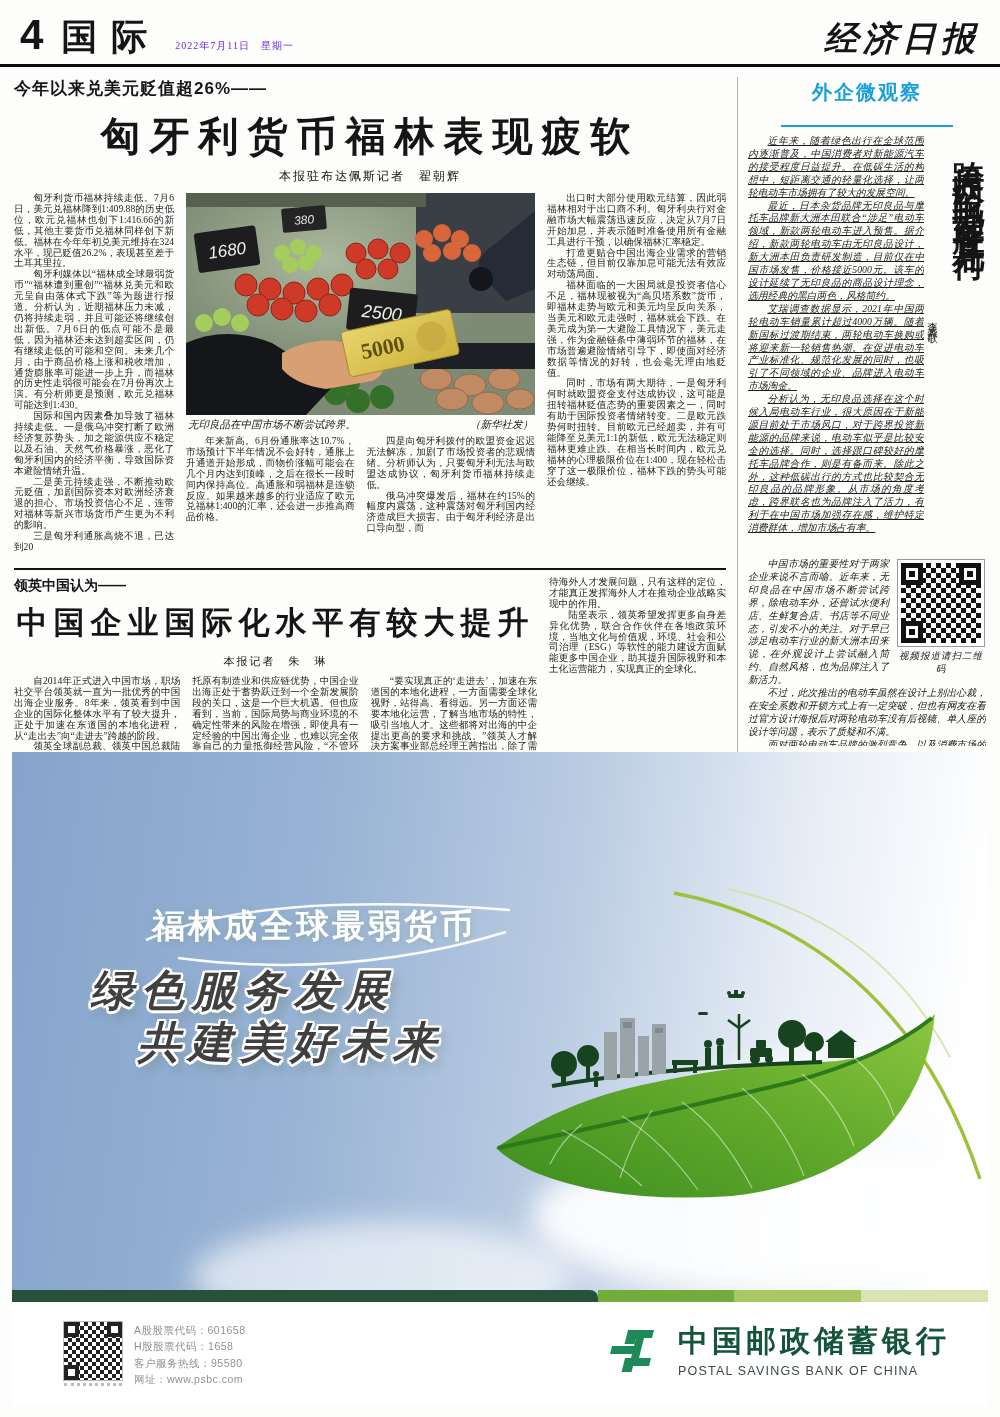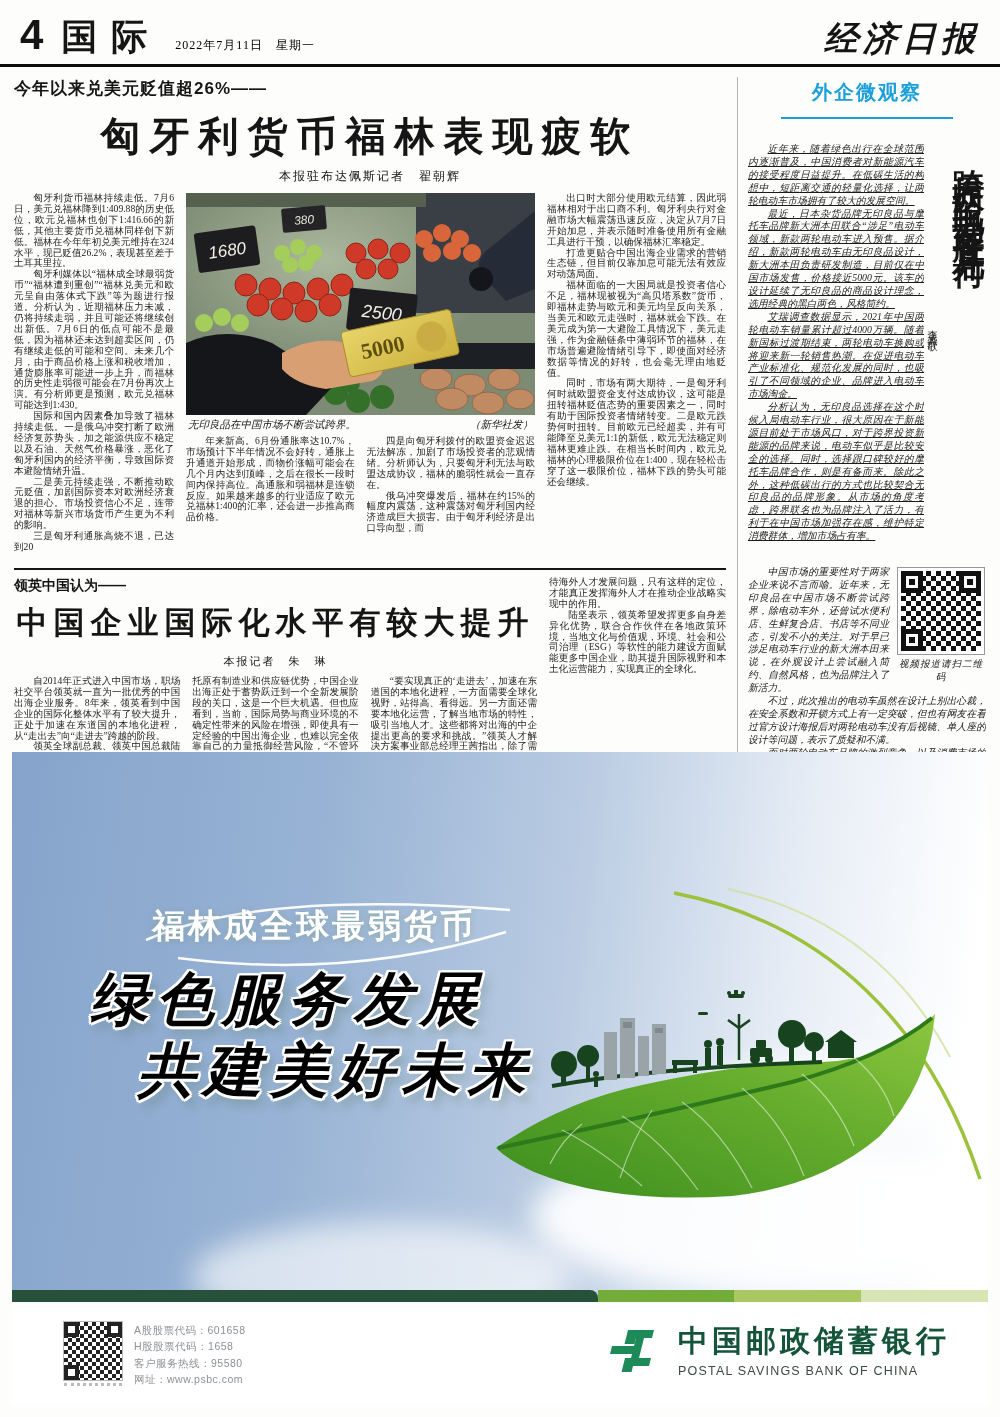--- a/index.html
+++ b/index.html
@@ -6,21 +6,21 @@
   html,body { background:#e8e8e4; }
   body { font-family:"Liberation Serif","DejaVu Serif",serif; color:#151515; }
   .page { position:relative; width:1000px; height:1417px; margin:0 auto; background:#fdfdfb; overflow:hidden; }
 
   
   .header { display:flex; justify-content:space-between; align-items:flex-end;
             padding:14px 20px 8px 20px; border-bottom:3px solid #0c0c0c; }
   .h-left { display:flex; align-items:baseline; }
   .page-num { font-family:"Liberation Sans","DejaVu Sans",sans-serif; font-weight:bold; font-size:42px; line-height:1; }
   .section-name { font-size:36px; font-weight:bold; letter-spacing:14px; margin-left:18px; line-height:1; }
-  .date-line { font-size:12px; color:#000000; margin-left:14px; letter-spacing:1px; }
+  .date-line { font-size:10px; color:#6d28d9; margin-left:14px; letter-spacing:1px; }
   .masthead { font-size:34px; font-weight:bold; font-style:italic; letter-spacing:5px; line-height:1; }
 
   
   .main { display:flex; gap:11px; padding:10px 14px 0 14px; }
   .left-zone { width:712px; }
   .right-zone { flex:1; border-left:1px solid #b5b5b0; padding-left:10px; }
 
   .bodytext { font-size:9.6px; line-height:10.9px; text-align:justify; overflow:hidden; color:#1c1c1c; }
   .bodytext p { text-indent:2em; }
 
@@ -45,23 +45,23 @@
   .art2 { display:flex; gap:12px; }
   .art2-left { width:523px; }
   .kicker2 { font-family:"Liberation Sans","DejaVu Sans",sans-serif; font-weight:bold; font-size:14px; }
   .headline2 { font-weight:bold; font-size:31px; text-align:center; letter-spacing:6px; margin:7px 0 10px 0; }
   .byline2 { text-align:center; font-size:11px; letter-spacing:2px; margin-bottom:7px; }
   .art2-cols { display:flex; gap:12px; height:118px; }
   .art2-cols .bodytext { flex:1; }
   .art2-col4 { flex:1; height:202px; }
 
   
-  .obs-title { width:172px; margin:2px auto 24px auto; text-align:center;
+  .obs-title { width:172px; margin:2px auto 8px auto; text-align:center;
                font-family:"Liberation Sans","DejaVu Sans",sans-serif; font-weight:bold; font-size:20px;
-               color:#1b9fd8; letter-spacing:2px; border-bottom:2px solid #1b9fd8; padding-bottom:11px; }
+               color:#1b9fd8; letter-spacing:2px; border-bottom:2px solid #1b9fd8; padding-bottom:19px; }
   .obs-top { display:flex; }
   .obs-narrow { width:176px; height:418px; font-style:italic; font-size:9.8px; line-height:12.9px;text-decoration:underline; }
   .obs-hwrap { flex:1; position:relative; display:flex; justify-content:flex-end; }
   .v-headline { writing-mode:vertical-rl; font-family:"Liberation Sans","DejaVu Sans",sans-serif;
                 font-weight:bold; font-size:32px; letter-spacing:9px; line-height:1.1; }
   .v-author { writing-mode:vertical-rl; position:absolute; left:1px; top:178px; font-size:10.5px; letter-spacing:4px; color:#222; }
   .obs-bottom { margin-top:5px; height:188px; font-style:italic; font-size:9.8px; line-height:12.9px;
                 text-align:justify; overflow:hidden; }
   .obs-bottom p { text-indent:2em; }
   .qr-float { float:right; width:90px; margin:2px 0 2px 7px; text-align:center; }
@@ -82,21 +82,21 @@
   .cloud { position:absolute; border-radius:50%; filter:blur(14px); background:rgba(255,255,255,0.9); }
   .cloud.c1 { left:520px; top:390px; width:470px; height:150px; }
   .cloud.c2 { left:180px; top:470px; width:380px; height:110px; opacity:.7; }
   .cloud.c3 { left:690px; top:300px; width:260px; height:90px; opacity:.8; }
   .ad-swoosh { position:absolute; right:0; top:135px; }
   .ad-tagline { position:absolute; left:140px; top:152px; width:380px; }
   .tagline-text { position:relative; color:#fff; font-family:"Liberation Sans","DejaVu Sans",sans-serif;
                   font-weight:bold; font-size:33px; letter-spacing:3px; text-shadow:0 1px 6px rgba(120,150,110,.4); }
   .tagline-deco { position:absolute; left:-14px; top:-16px; }
   .ad-slogan { position:absolute; left:78px; top:212px; font-family:"Liberation Sans","DejaVu Sans",sans-serif;
-               font-weight:bold; font-style:italic; font-size:58px; letter-spacing:8px; color:#000000; line-height:1.22;
+               font-weight:bold; font-style:italic; font-size:43px; letter-spacing:8px; color:#404040; line-height:1.22;
                text-shadow:2.5px 0 0 #fff,-2.5px 0 0 #fff,0 2.5px 0 #fff,0 -2.5px 0 #fff,
                            2px 2px 0 #fff,-2px -2px 0 #fff,2px -2px 0 #fff,-2px 2px 0 #fff,
                            6px 8px 10px rgba(60,90,40,.25); }
   .slogan-l2 { margin-left:48px; }
   .leaf-svg { position:absolute; left:480px; top:238px; }
   .stripe { position:absolute; left:0; right:0; bottom:103px; height:12px; display:flex; }
   .stripe .s1 { width:60%; background:#27513a; border-radius:0 8px 0 0; }
   .stripe .s2 { width:14%; background:#72ac3b; }
   .stripe .s3 { width:13%; background:#a9c763; }
   .stripe .s4 { width:13%; background:#d9e4b4; }
@@ -255,21 +255,21 @@
             </div>
             <div class="photo-caption">
               <span>无印良品在中国市场不断尝试跨界。</span>
               <span>（新华社发）</span>
             </div>
             <div class="a1mid-cols">
               <div class="bodytext">
                 <p>年来新高。6月份通胀率达10.7%，市场预计下半年情况不会好转，通胀上升通道开始形成，而物价涨幅可能会在几个月内达到顶峰，之后在很长一段时间内保持高位。高通胀和弱福林是连锁反应。如果越来越多的行业适应了欧元兑福林1:400的汇率，还会进一步推高商品价格。</p>
               </div>
               <div class="bodytext">
-                <p>四是向匈牙利拨付的欧盟资金迟迟无法解冻，加剧了市场投资者的悲观情绪。分析师认为，只要匈牙利无法与欧盟达成协议，福林的脆弱性就会一直存在。</p>
+                <p>四是向匈牙利拨付的欧盟资金迟迟无法解冻，加剧了市场投资者的悲观情绪。分析师认为，只要匈牙利无法与欧盟达成协议，匈牙利货币福林持续走低。</p>
                 <p>俄乌冲突爆发后，福林在约15%的幅度内震荡，这种震荡对匈牙利国内经济造成巨大损害。由于匈牙利经济是出口导向型，而</p>
               </div>
             </div>
           </div>
 
           <div class="a1col3 bodytext">
             <p>出口时大部分使用欧元结算，因此弱福林相对于出口商不利。匈牙利央行对金融市场大幅震荡迅速反应，决定从7月7日开始加息，并表示随时准备使用所有金融工具进行干预，以确保福林汇率稳定。</p>
             <p>打造更贴合中国出海企业需求的营销生态链，但目前仅靠加息可能无法有效应对动荡局面。</p>
             <p>福林面临的一大困局就是投资者信心不足，福林现被视为“高贝塔系数”货币，即福林走势与欧元和美元均呈反向关系，当美元和欧元走强时，福林就会下跌。在美元成为第一大避险工具情况下，美元走强，作为金融链条中薄弱环节的福林，在市场普遍避险情绪引导下，即使面对经济数据等情况的好转，也会毫无理由地贬值。</p>
             <p>同时，市场有两大期待，一是匈牙利何时就欧盟资金支付达成协议，这可能是扭转福林贬值态势的重要因素之一，同时有助于国际投资者情绪转变。二是欧元跌势何时扭转。目前欧元已经超卖，并有可能降至兑美元1:1的新低，欧元无法稳定则福林更难止跌。在相当长时间内，欧元兑福林的心理极限价位在1:400，现在轻松击穿了这一极限价位，福林下跌的势头可能还会继续。</p>

